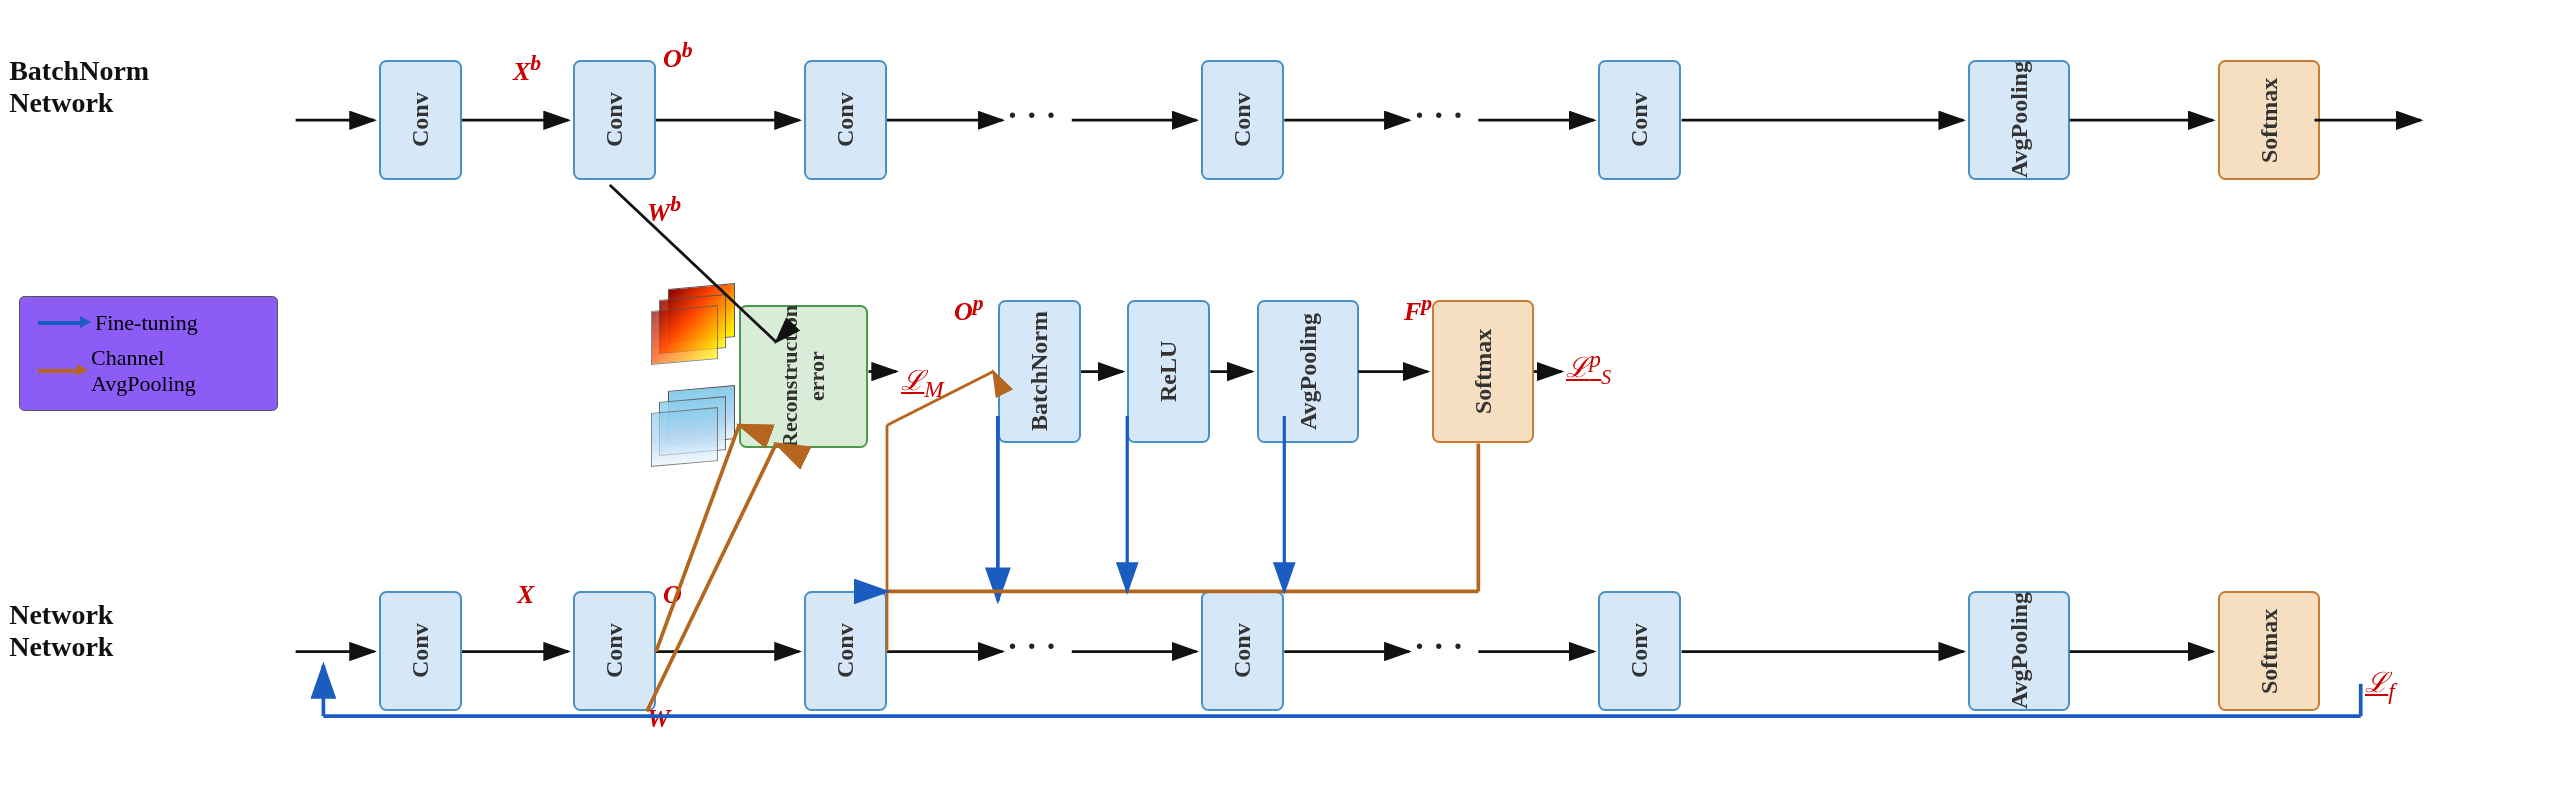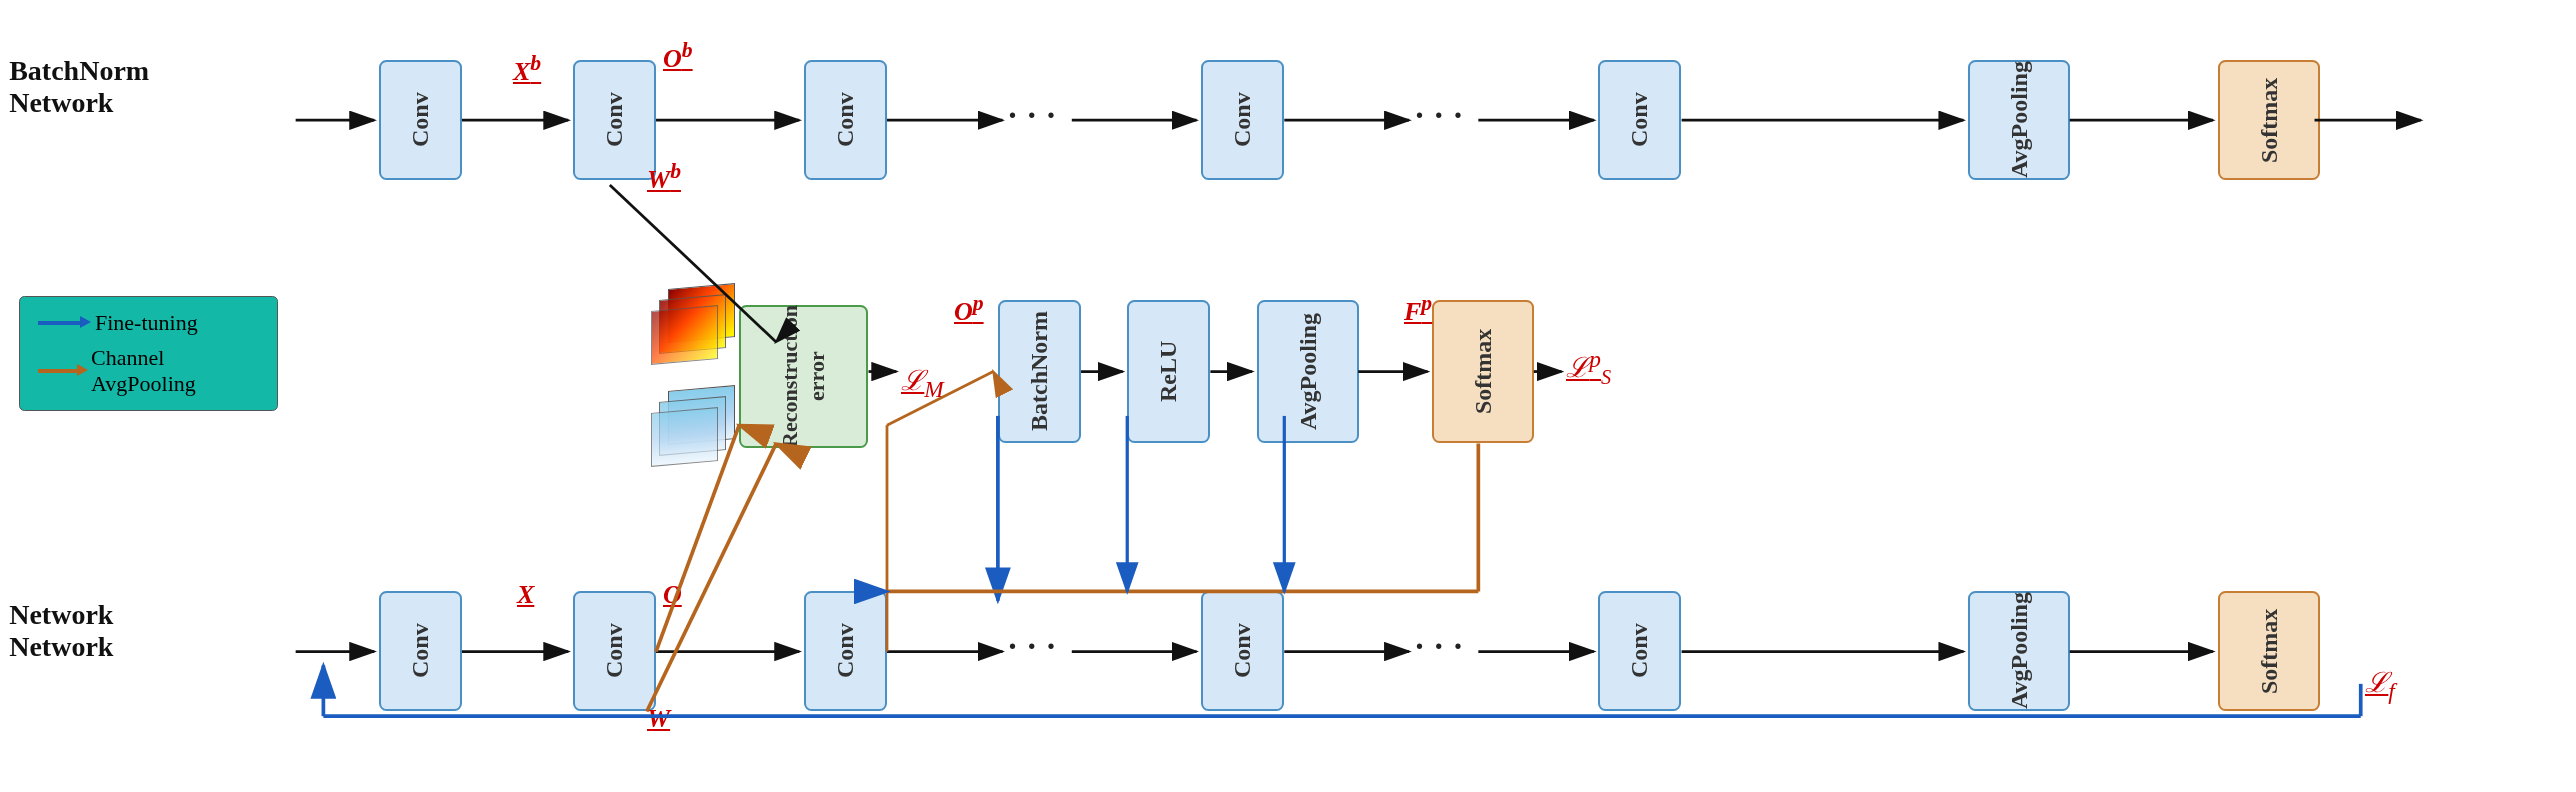--- a/index.html
+++ b/index.html
@@ -96,21 +96,20 @@
       color: #111;
     }
 
     
     .red-label {
       position: absolute;
       font-size: 26px;
       font-weight: 900;
       color: #cc0000;
       font-style: italic;
-      text-decoration: underline;
     }
 
     
     .loss-label {
       position: absolute;
       font-size: 26px;
       color: #cc0000;
       font-style: italic;
       text-decoration: underline;
     }
@@ -130,21 +129,21 @@
       width: 2576px;
       height: 793px;
       pointer-events: none;
     }
 
     
     .legend-box {
       position: absolute;
       border: 1.8px solid #555;
       border-radius: 5.5px;
-      background: #14b8a6;
+      background: #8b5cf6;
       padding: 13px 18.5px;
       top: 296px;
       left: 18.5px;
       width: 259px;
     }
 
     .legend-item {
       display: flex;
       align-items: center;
       margin-bottom: 9.2px;
@@ -230,21 +229,21 @@
   <div class="box box-blue-wide" style="left:1968px; top:60px; width:102px;">
     <span>AvgPooling</span>
   </div>
 
   <div class="box box-orange" style="left:2218px; top:60px;">
     <span>Softmax</span>
   </div>
 
   <div class="red-label" style="left:513px; top:51px;">X<sup>b</sup></div>
   <div class="red-label" style="left:663px; top:38px;">O<sup>b</sup></div>
-  <div class="red-label" style="left:647px; top:159px;">W<sup>b</sup></div>
+  <div class="red-label" style="left:647px; top:192px;">W<sup>b</sup></div>
 
   <div class="box box-green" style="left:739px; top:305px; width:129px; height:143px;">
     <span>Reconstruction error</span>
   </div>
 
   <div class="box box-blue-mid" style="left:998px; top:300px; width:83px; height:143px;">
     <span>BatchNorm</span>
   </div>
 
   <div class="box box-blue-mid" style="left:1127px; top:300px; width:83px; height:143px;">

